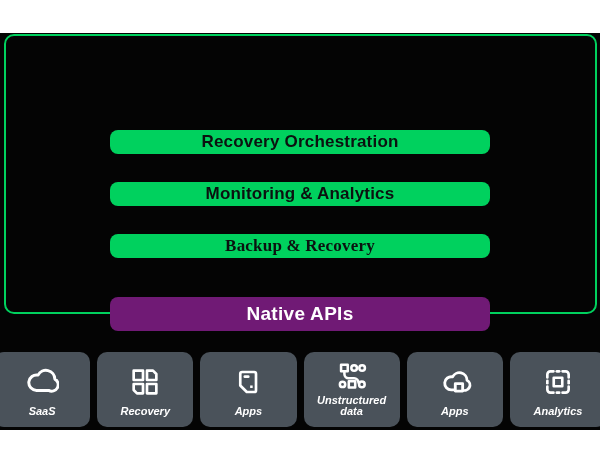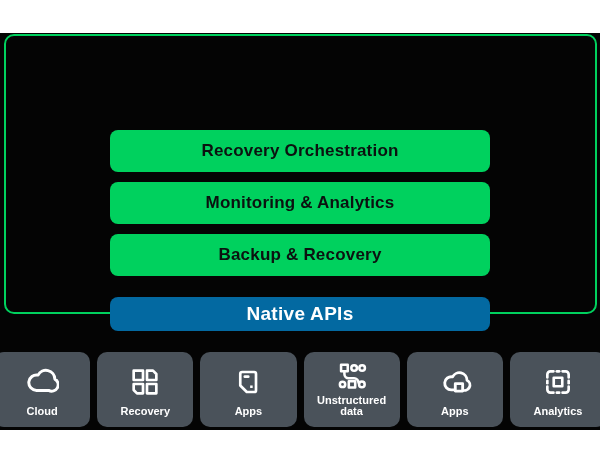--- a/index.html
+++ b/index.html
@@ -13,48 +13,48 @@
   .band{position:absolute;left:0;top:33px;width:600px;height:397px;background:#040404;}
 
   
   .frame{
     position:absolute;left:4px;top:34px;width:593px;height:280px;
     box-sizing:border-box;border:2px solid #00d15e;border-radius:10px;background:#040404;
   }
 
   
   .layer{
-    position:absolute;left:110px;width:380px;height:42px;border-radius:8px;
+    position:absolute;left:110px;width:380px;height:24px;border-radius:8px;
     background:#00d15e;display:flex;align-items:center;justify-content:center;
     color:#0b1210;font-weight:700;font-size:17px;letter-spacing:.2px;z-index:3;
   }
-  .layer1{top:130px;} .layer2{top:182px;} .layer3{top:234px;}
+  .layer1{top:130px;} .layer2{top:182px;} .layer3{top:234px;font-family:Liberation Serif, serif;}
 
   
   .api-bar{
     position:absolute;left:110px;top:297px;width:380px;height:34px;border-radius:8px;
-    background:#0369a1;display:flex;align-items:center;justify-content:center;
+    background:#701a75;display:flex;align-items:center;justify-content:center;
     color:#ffffff;font-weight:700;font-size:19px;letter-spacing:.3px;z-index:4;
   }
 
   
   .tiles{
     position:absolute;left:-6px;top:352px;width:612px;height:75px;
     display:flex;gap:7px;z-index:3;
   }
   .tile{
     flex:1 1 0;background:#4a525a;border-radius:10px;
     display:flex;flex-direction:column;align-items:center;
     box-sizing:border-box;padding:6px 2px 6px 2px;
   }
   .tile .icon-wrap{flex:1 1 auto;display:flex;align-items:center;justify-content:center;}
   .tile .icon-wrap svg{display:block;}
   .tile-label{
     flex:0 0 auto;color:#ffffff;font-weight:700;font-size:11px;line-height:1.05;
-    text-align:center;padding-bottom:3px;
+    text-align:center;padding-bottom:3px;font-style:italic;
   }
 </style>
 </head>
 <body>
 
 <div class="stage">
 
   <div class="band"></div>
 
   <div class="frame"></div>
@@ -74,21 +74,21 @@
   </div>
 
   <div class="tiles">
 
     <div class="tile">
       <span class="icon-wrap">
         <svg width="34" height="34" viewBox="0 0 24 24" fill="none" stroke="#ffffff" stroke-width="2" stroke-linecap="round" stroke-linejoin="round">
           <path d="M17.3 18.5H9.2a5.2 5.2 0 1 1 1-10.3 6 6 0 0 1 11.3 2.7 3.8 3.8 0 0 1-4.2 7.6z" transform="translate(-1.5 -1.5) scale(1.05)"></path>
         </svg>
       </span>
-      <span class="tile-label">Cloud</span>
+      <span class="tile-label">SaaS</span>
     </div>
 
     <div class="tile">
       <span class="icon-wrap">
         <svg width="32" height="32" viewBox="0 0 24 24" fill="none" stroke="#ffffff" stroke-width="2" stroke-linejoin="round">
           <path d="M3.5 3.5h7v7h-7z"></path>
           <path d="M13.5 3.5h4.5l2.5 2.5v4.5h-7z"></path>
           <path d="M10.5 13.5v7H6l-2.5-2.5v-4.5z"></path>
           <path d="M13.5 13.5h7v7h-7z"></path>
         </svg>

